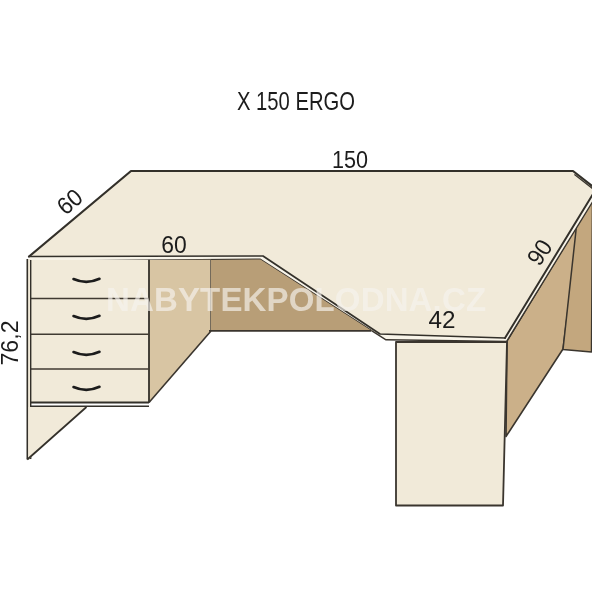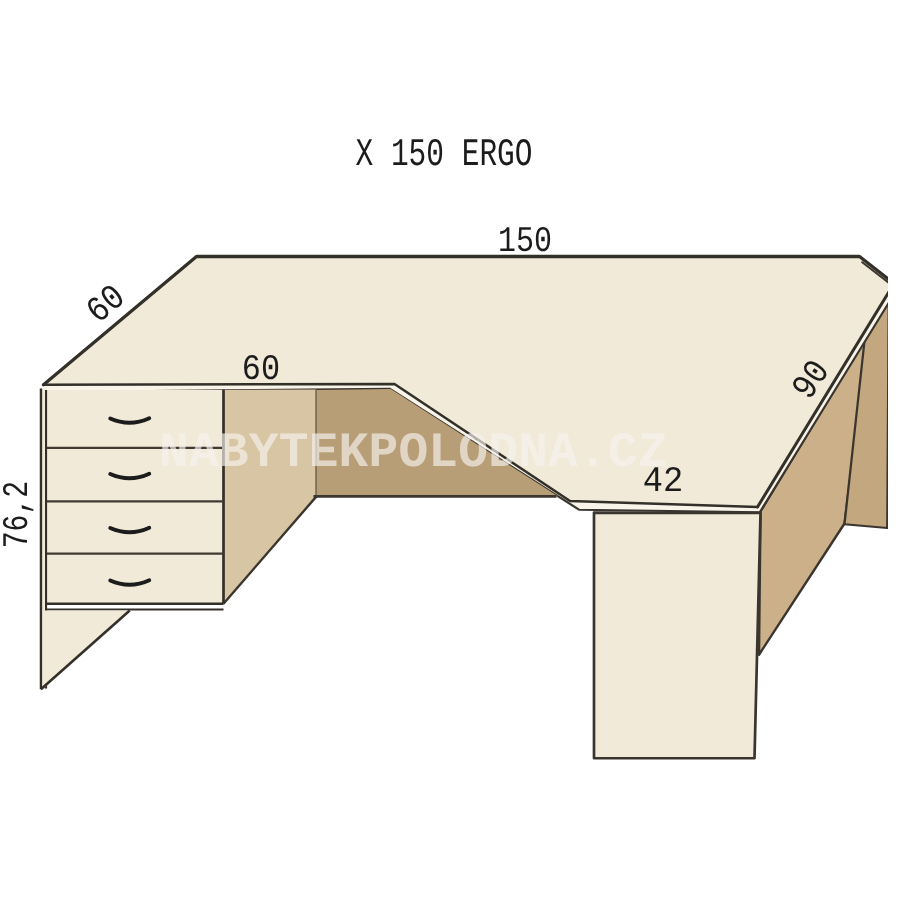--- a/index.html
+++ b/index.html
@@ -1,17 +1,17 @@
 <!DOCTYPE html>
 <html><head>
 <meta charset="utf-8">
 <style>
   html,body{margin:0;padding:0;background:#ffffff;}
   .page{position:relative;width:592px;height:600px;background:#c2410c;overflow:hidden;
-        font-family:Liberation Mono, monospace;}
+        font-family:Liberation Sans, sans-serif;}
 </style>
 </head>
 <body>
 <div class="page">
 
 <svg width="600" height="600" viewBox="0 0 600 600">
 
   <rect x="0" y="0" width="600" height="600" fill="#ffffff"></rect>
 
   <g>

